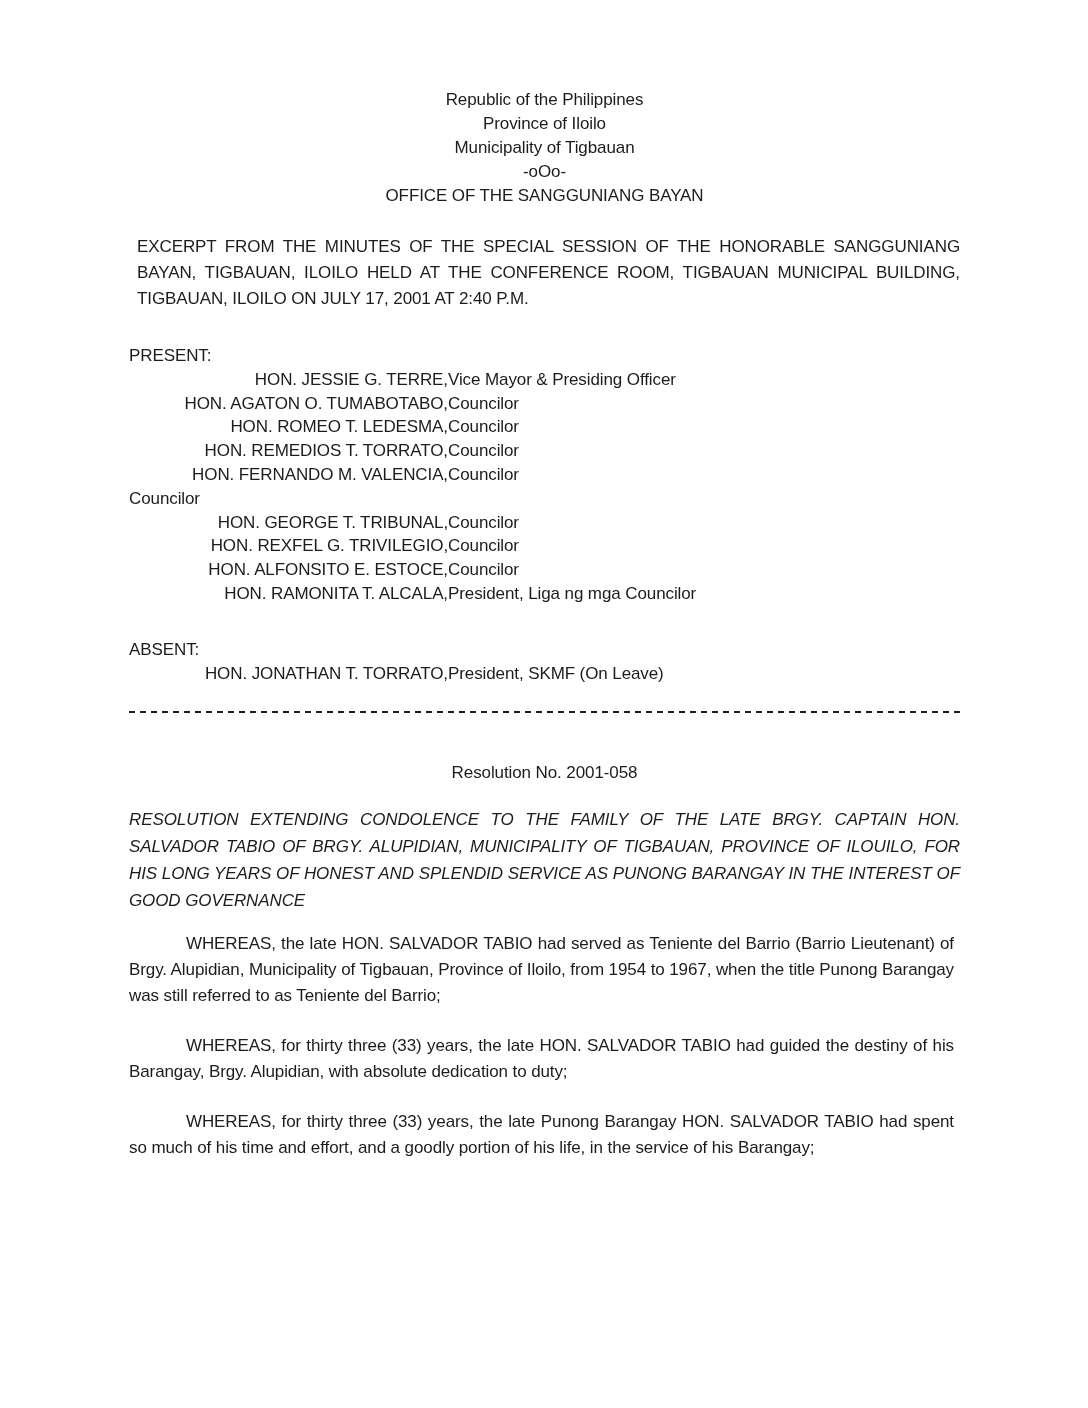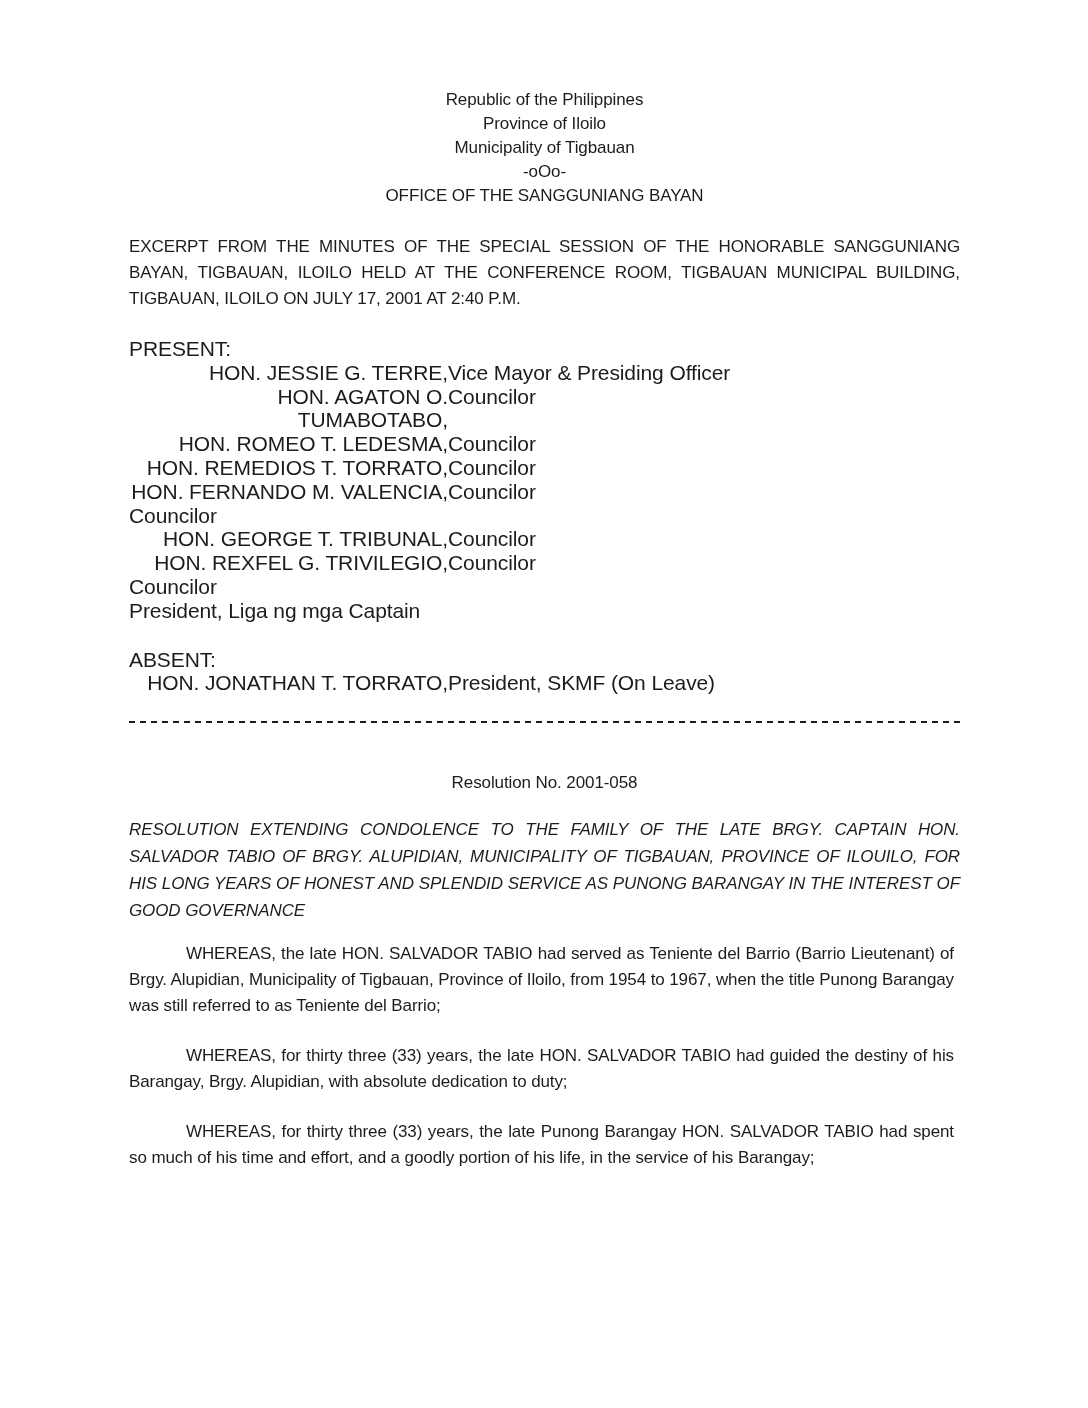--- a/index.html
+++ b/index.html
@@ -18,29 +18,29 @@
     top: 88px;
     width: 831px;
   }
   .header {
     text-align: center;
     font-size: 17px;
     line-height: 24px;
     letter-spacing: -0.1px;
   }
   .excerpt {
-    margin: 26px 0 0 0;
+    margin: 26px 0 0 8px;
     text-align: justify;
     font-size: 17px;
     line-height: 26px;
     letter-spacing: -0.1px;
   }
   .attendance {
-    margin-top: 25px;
-    font-size: 21px;
+    margin-top: 32px;
+    font-size: 17px;
     line-height: 23.8px;
     letter-spacing: -0.1px;
   }
   .att-row { display: flex; }
   .att-name { width: 319px; flex: none; text-align: right; }
   .att-pos { flex: 1; }
   .divider {
     margin-top: 26px;
     height: 2px;
     background: repeating-linear-gradient(90deg, #1c1c1c 0 6px, transparent 6px 11px);
@@ -113,24 +113,26 @@
       </div>
       <div class="att-row">
         <span class="att-name">HON. GEORGE T. TRIBUNAL,</span>
         <span class="att-pos">Councilor</span>
       </div>
       <div class="att-row">
         <span class="att-name">HON. REXFEL G. TRIVILEGIO,</span>
         <span class="att-pos">Councilor</span>
       </div>
       <div class="att-row">
+        <span class="att-name">HON. ALFONSITO E. ESTOCE,</span>
         <span class="att-pos">Councilor</span>
       </div>
       <div class="att-row">
-        <span class="att-pos">President, Liga ng mga Captain</span>
+        <span class="att-name">HON. RAMONITA T. ALCALA,</span>
+        <span class="att-pos">President, Liga ng mga Councilor</span>
       </div>
     </div>
 
     <div class="attendance">
       <div>ABSENT:</div>
       <div class="att-row">
         <span class="att-name">HON. JONATHAN T. TORRATO,</span>
         <span class="att-pos">President, SKMF (On Leave)</span>
       </div>
     </div>

